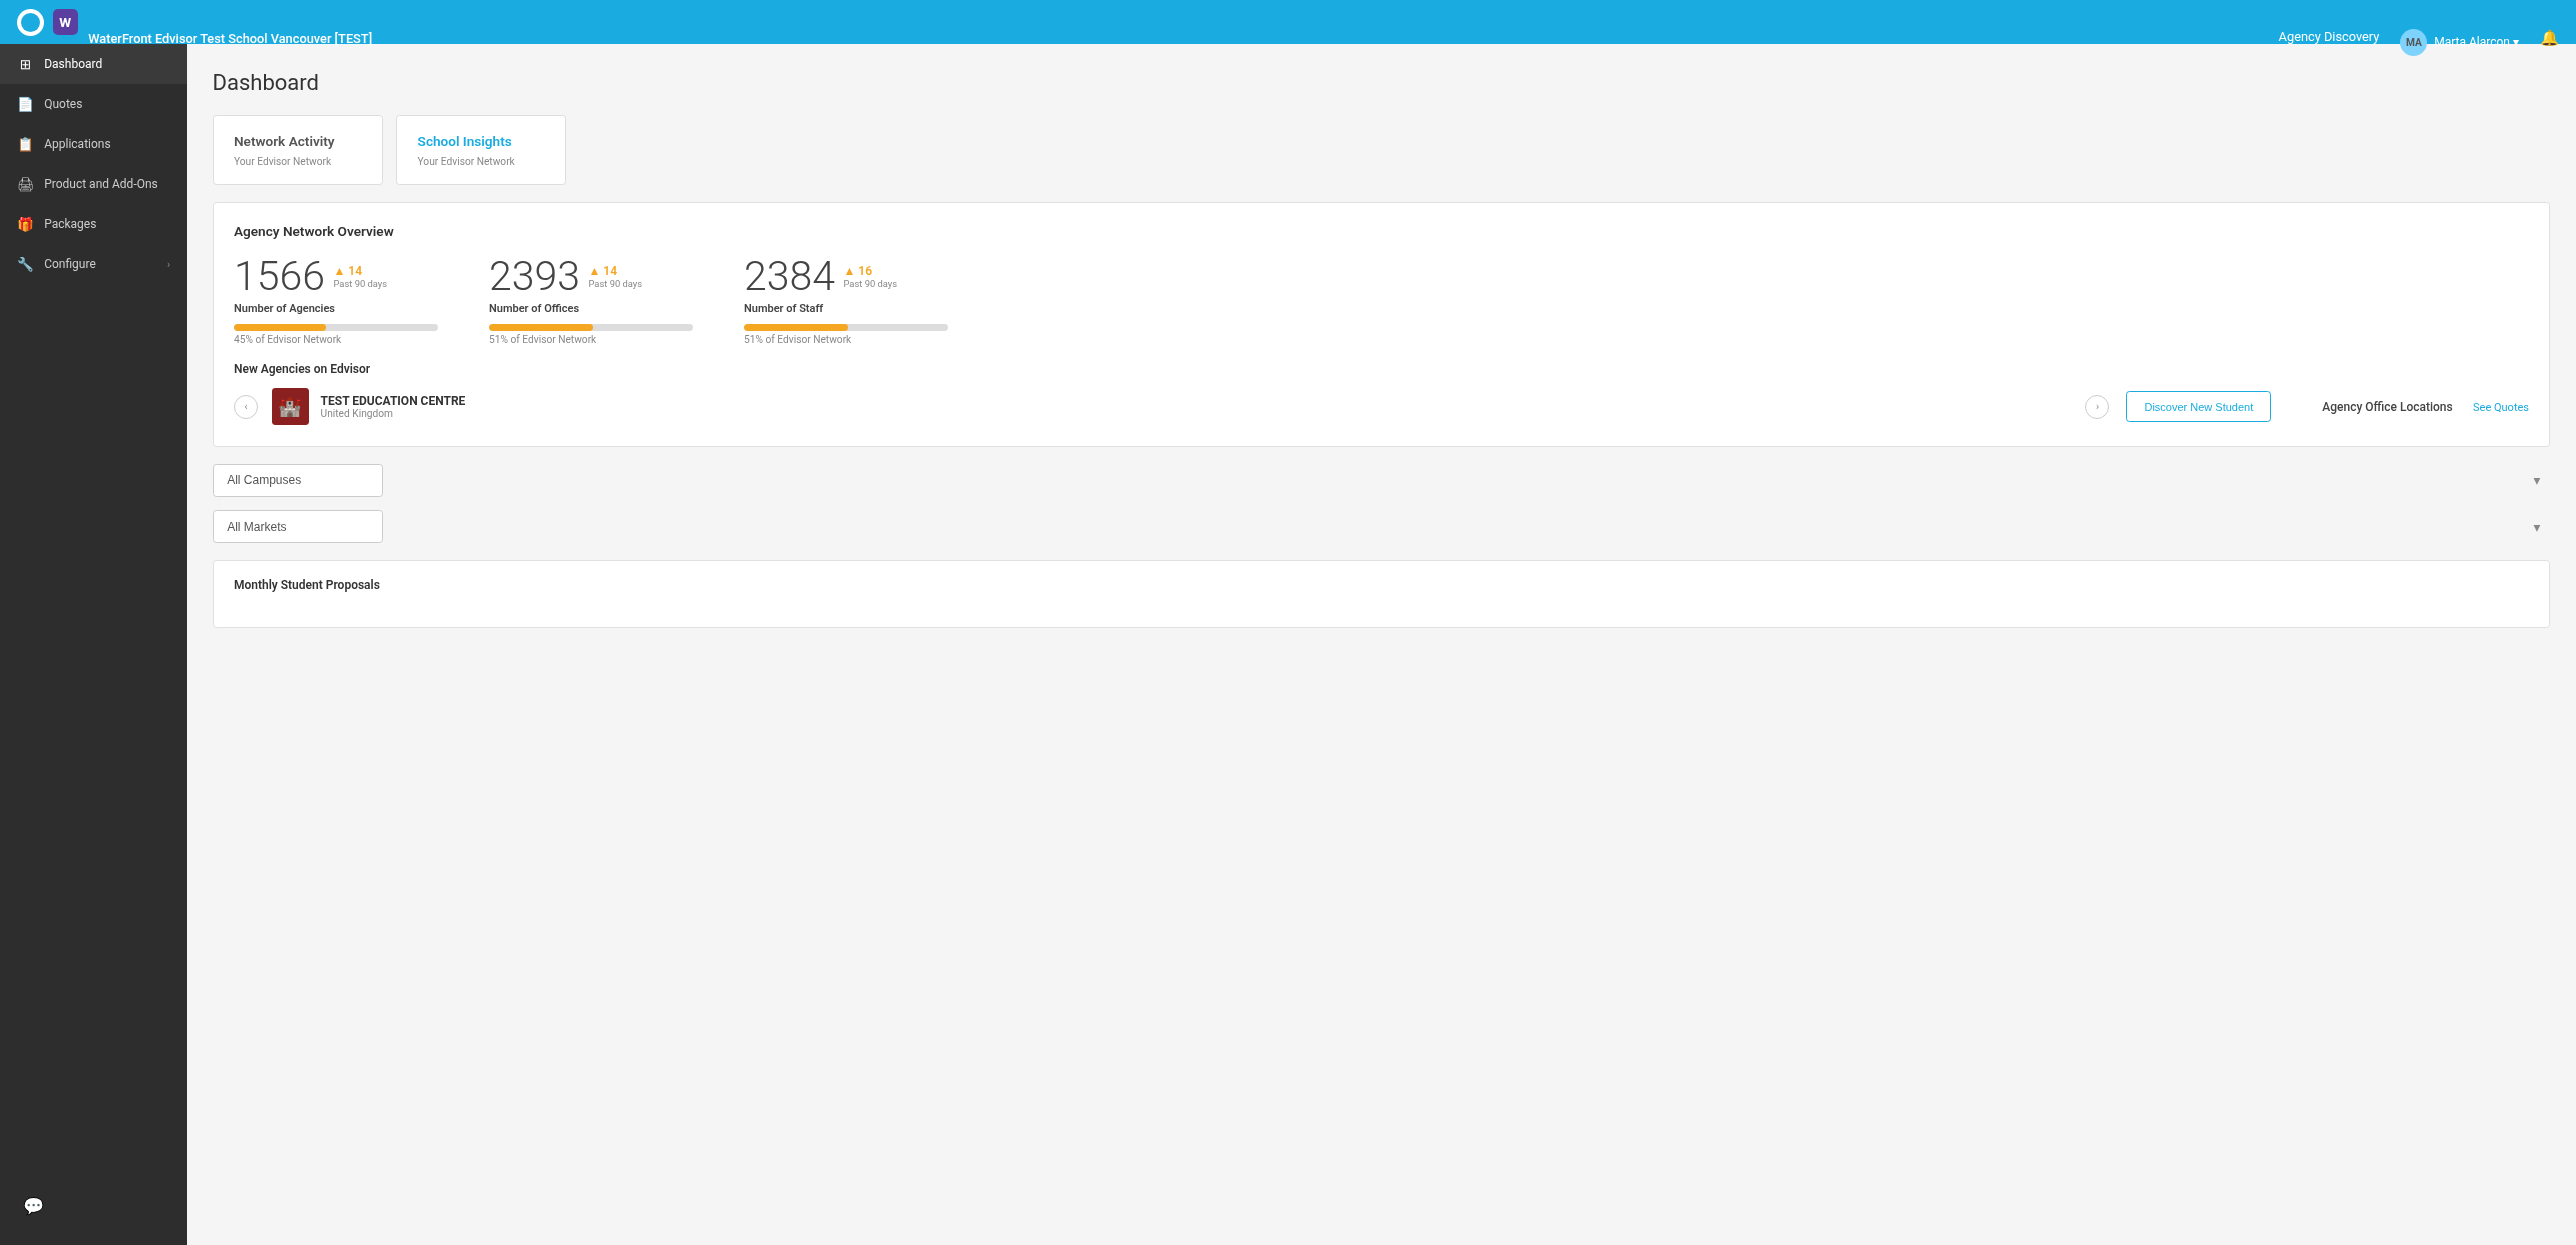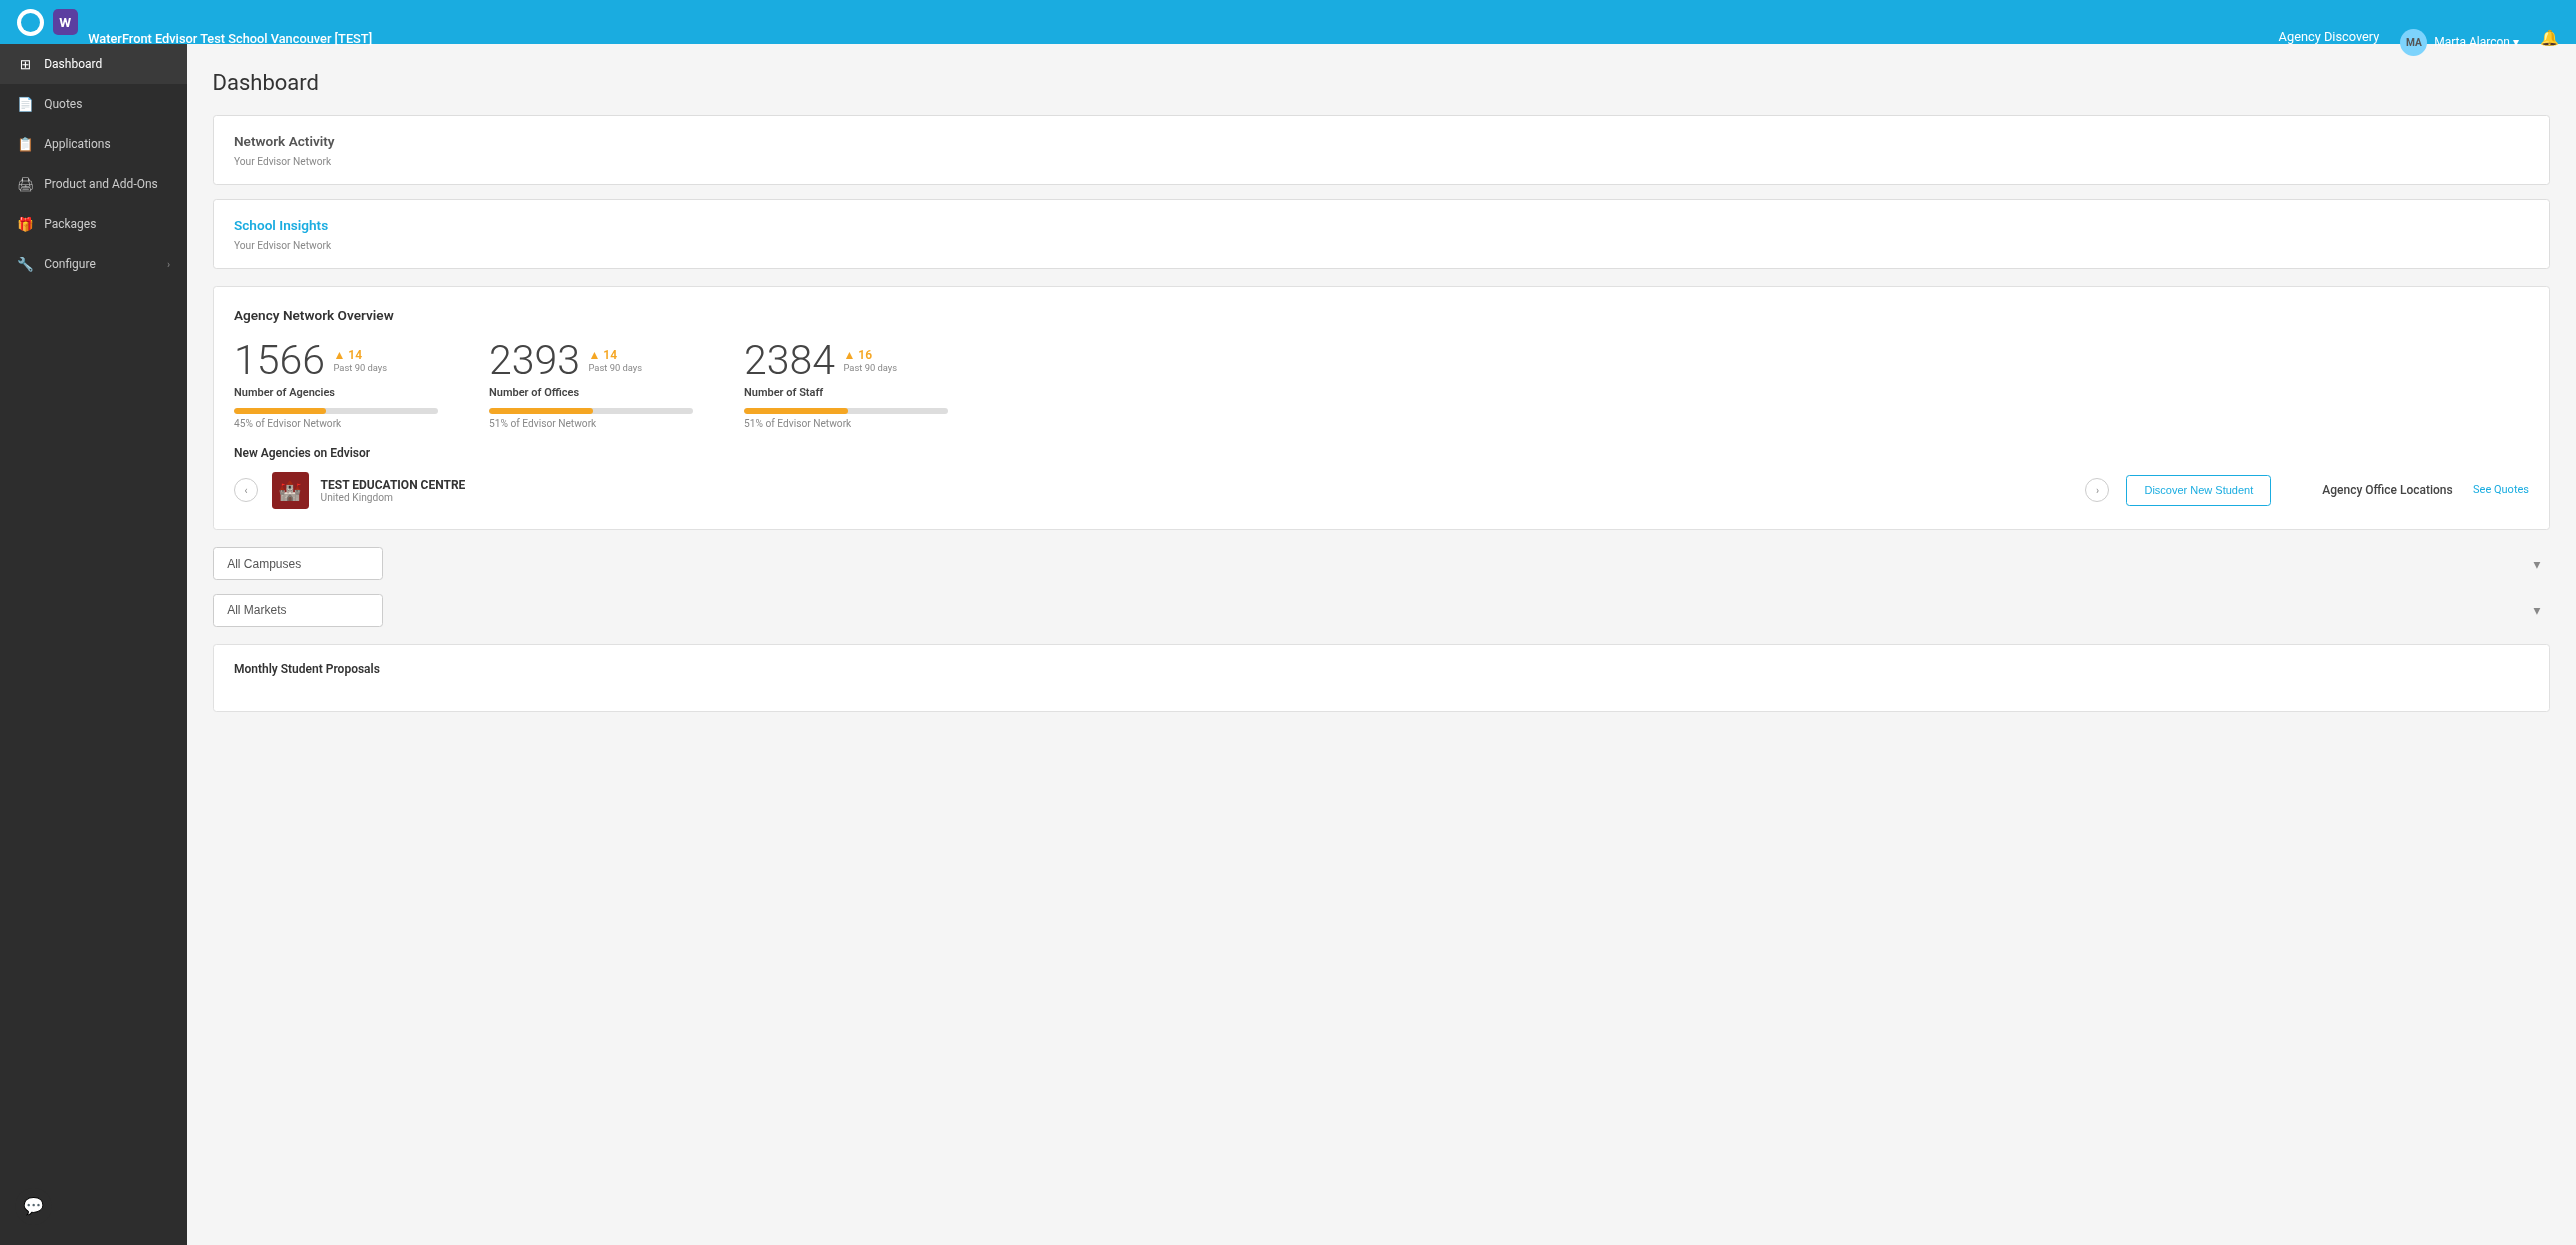--- a/index.html
+++ b/index.html
@@ -121,21 +121,20 @@
       font-weight: 400;
       color: #333;
       margin-bottom: 20.4px;
     }
 
     
     .tabs-row {
       display: flex;
       gap: 13.6px;
       margin-bottom: 17px;
-      flex-direction: column;
     }
     .tab-card {
       border: 0.9px solid #ddd;
       border-radius: 3.4px;
       padding: 17px 20.4px;
       background: white;
       cursor: pointer;
       min-width: 170px;
     }
     .tab-card .tab-title { font-size: 13.6px; font-weight: 600; color: #555; }
@@ -252,21 +251,21 @@
       padding: 8.5px 17px;
       border-radius: 3.4px;
       font-size: 11px;
       cursor: pointer;
       white-space: nowrap;
       margin-left: auto;
     }
 
     .agency-offices-section {
       display: flex;
-      align-items: flex-start;
+      align-items: flex-end;
       gap: 20.4px;
       margin-left: 34px;
     }
     .agency-offices-label { font-size: 12px; color: #444; font-weight: 500; }
     .see-details-link { font-size: 11px; color: #1aace0; cursor: pointer; margin-left: auto; }
 
     
     .filters-row {
       display: flex;
       gap: 13.6px;

